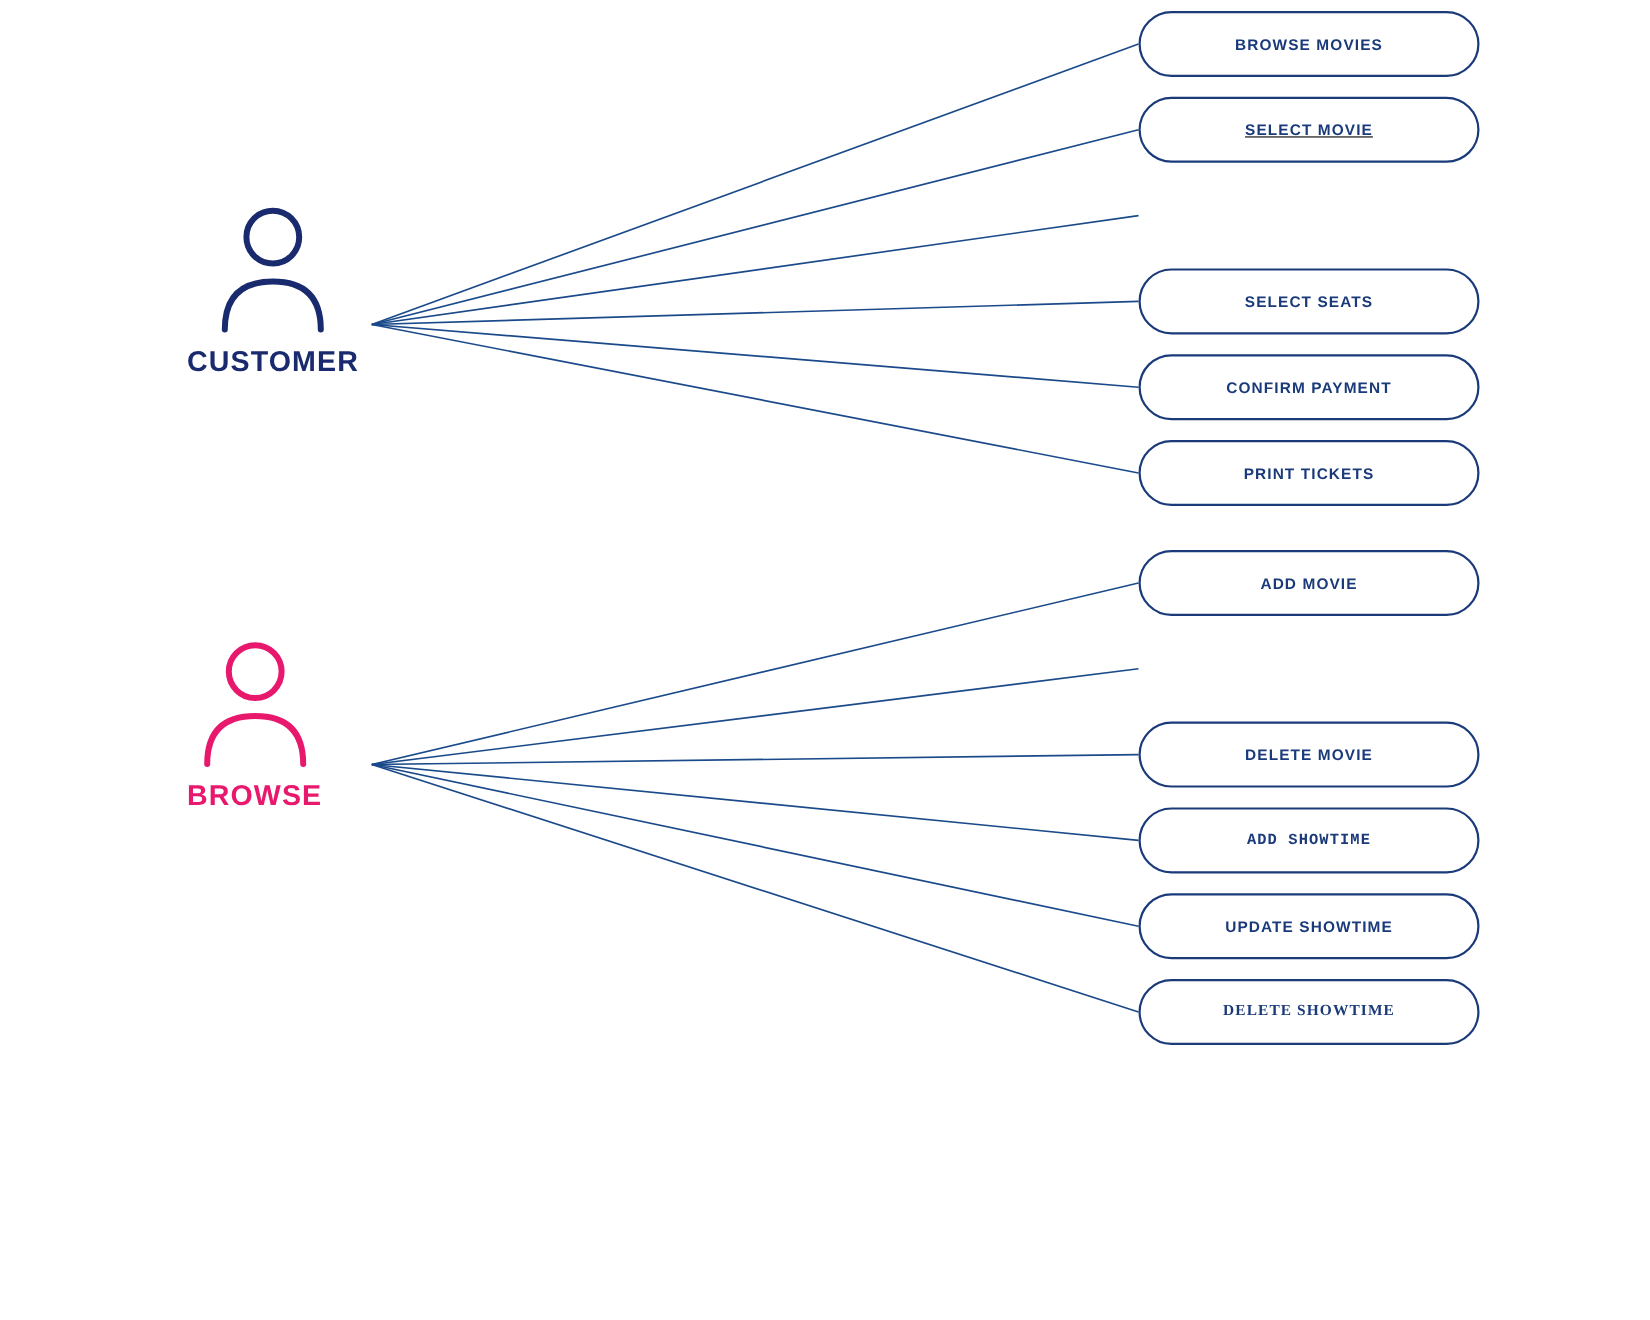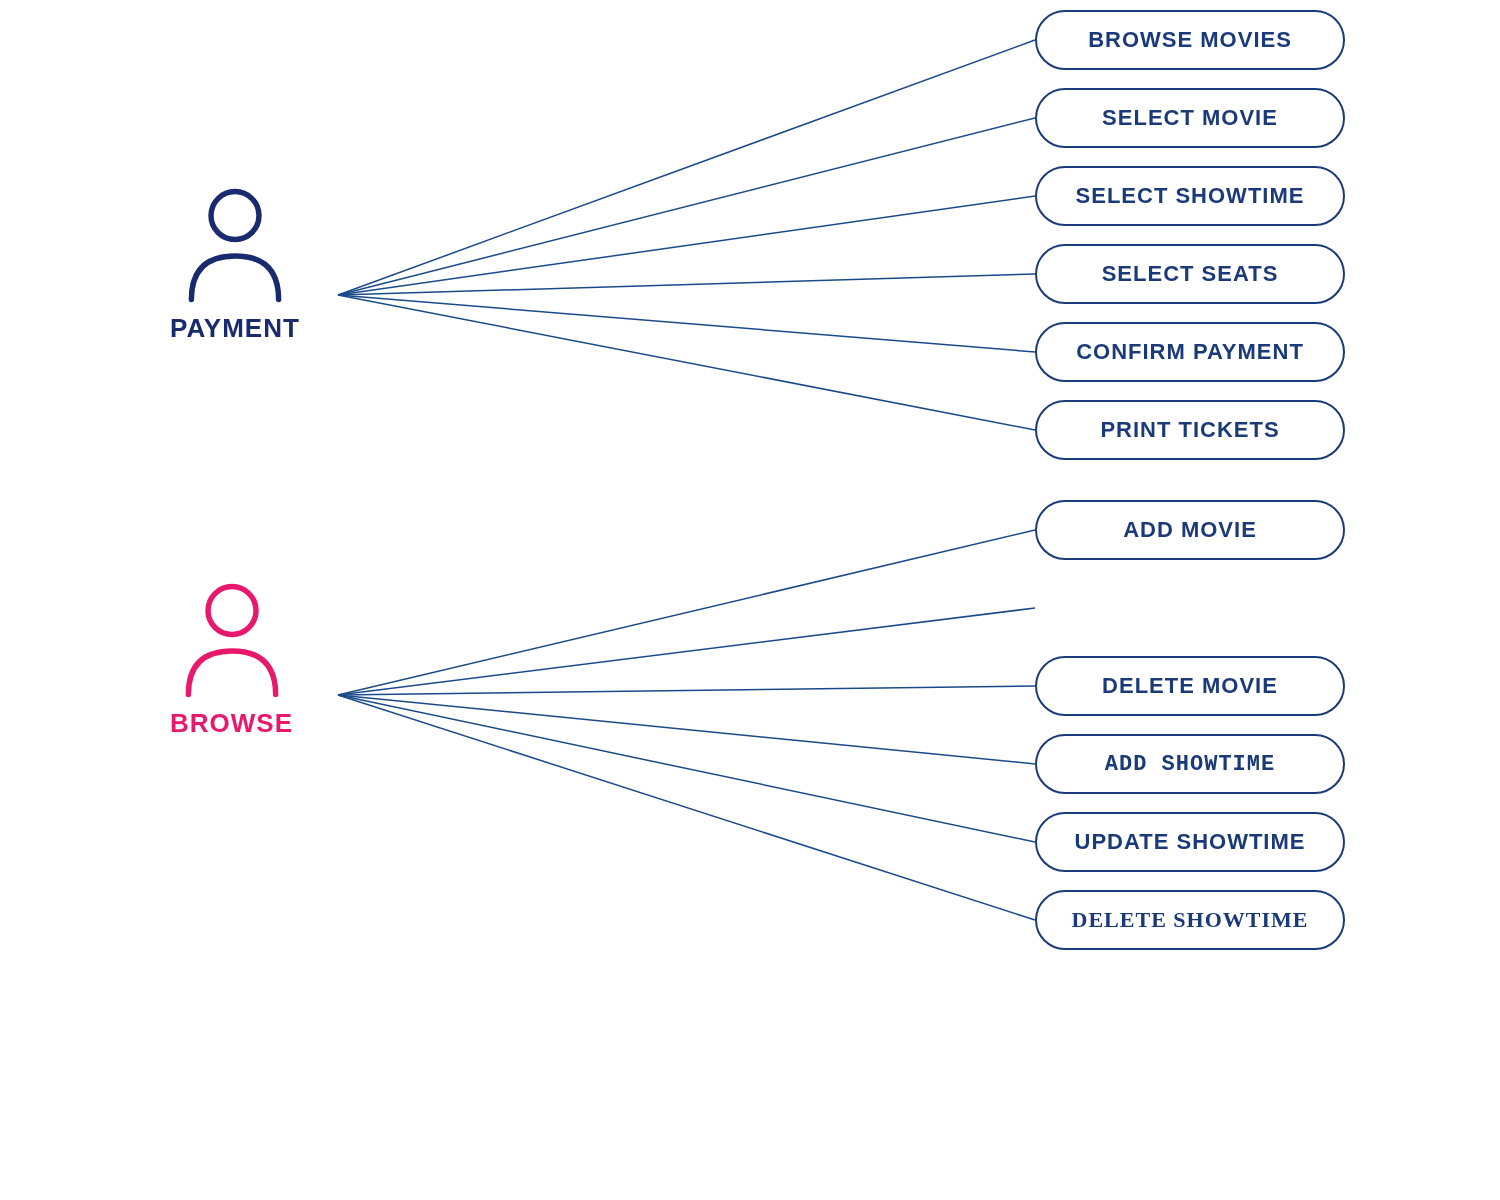--- a/index.html
+++ b/index.html
@@ -72,30 +72,30 @@
       height: 60px;
       border: 2.5px solid #1a3a7a;
       border-radius: 30px;
       display: flex;
       align-items: center;
       justify-content: center;
       background: #ffffff;
     }
 
     .usecase-box span {
-      font-size: 22px;
+      font-size: 14px;
       font-weight: bold;
       color: #1a3a7a;
       letter-spacing: 1px;
       text-transform: uppercase;
     }
 
     
     #uc-browse    { right: 155px; top: 10px; }
-    #uc-select-movie { right: 155px; top: 88px; }
+    #uc-select-movie { right: 155px; top: 88px; text-decoration: underline; }
     #uc-select-showtime { right: 155px; top: 166px; }
     #uc-select-seats { right: 155px; top: 244px; }
     #uc-confirm-payment { right: 155px; top: 322px; }
     #uc-print-tickets { right: 155px; top: 400px; }
 
     
     #uc-add-movie { right: 155px; top: 500px; }
     #uc-update-movie { right: 155px; top: 578px; }
     #uc-delete-movie { right: 155px; top: 656px; }
     #uc-add-showtime { right: 155px; top: 734px; font-family: Liberation Mono, monospace; }
@@ -134,41 +134,38 @@
     <line x1="338" y1="695" x2="1035" y2="920" stroke="#1a4a8a" stroke-width="1.5"></line>
   </svg>
 
   <div class="actor" id="customer-actor">
     <svg class="person-icon" viewBox="0 0 100 110">
 
       <circle cx="50" cy="28" r="22" fill="none" stroke="#1a2a6e" stroke-width="5"></circle>
 
       <path d="M10 105 Q10 65 50 65 Q90 65 90 105" fill="none" stroke="#1a2a6e" stroke-width="5" stroke-linecap="round"></path>
     </svg>
-    <span class="actor-label">PAYMENT</span>
+    <span class="actor-label">CUSTOMER</span>
   </div>
 
   <div class="actor" id="admin-actor">
     <svg class="person-icon" viewBox="0 0 100 110">
 
       <circle cx="50" cy="28" r="22" fill="none" stroke="#e8186d" stroke-width="5"></circle>
 
       <path d="M10 105 Q10 65 50 65 Q90 65 90 105" fill="none" stroke="#e8186d" stroke-width="5" stroke-linecap="round"></path>
     </svg>
     <span class="actor-label">BROWSE</span>
   </div>
 
   <div class="usecase-box" id="uc-browse">
     <span>BROWSE MOVIES</span>
   </div>
   <div class="usecase-box" id="uc-select-movie">
     <span>SELECT MOVIE</span>
-  </div>
-  <div class="usecase-box" id="uc-select-showtime">
-    <span>SELECT SHOWTIME</span>
   </div>
   <div class="usecase-box" id="uc-confirm-payment">
     <span>CONFIRM PAYMENT</span>
   </div>
   <div class="usecase-box" id="uc-select-seats">
     <span>SELECT SEATS</span>
   </div>
   <div class="usecase-box" id="uc-print-tickets">
     <span>PRINT TICKETS</span>
   </div>

